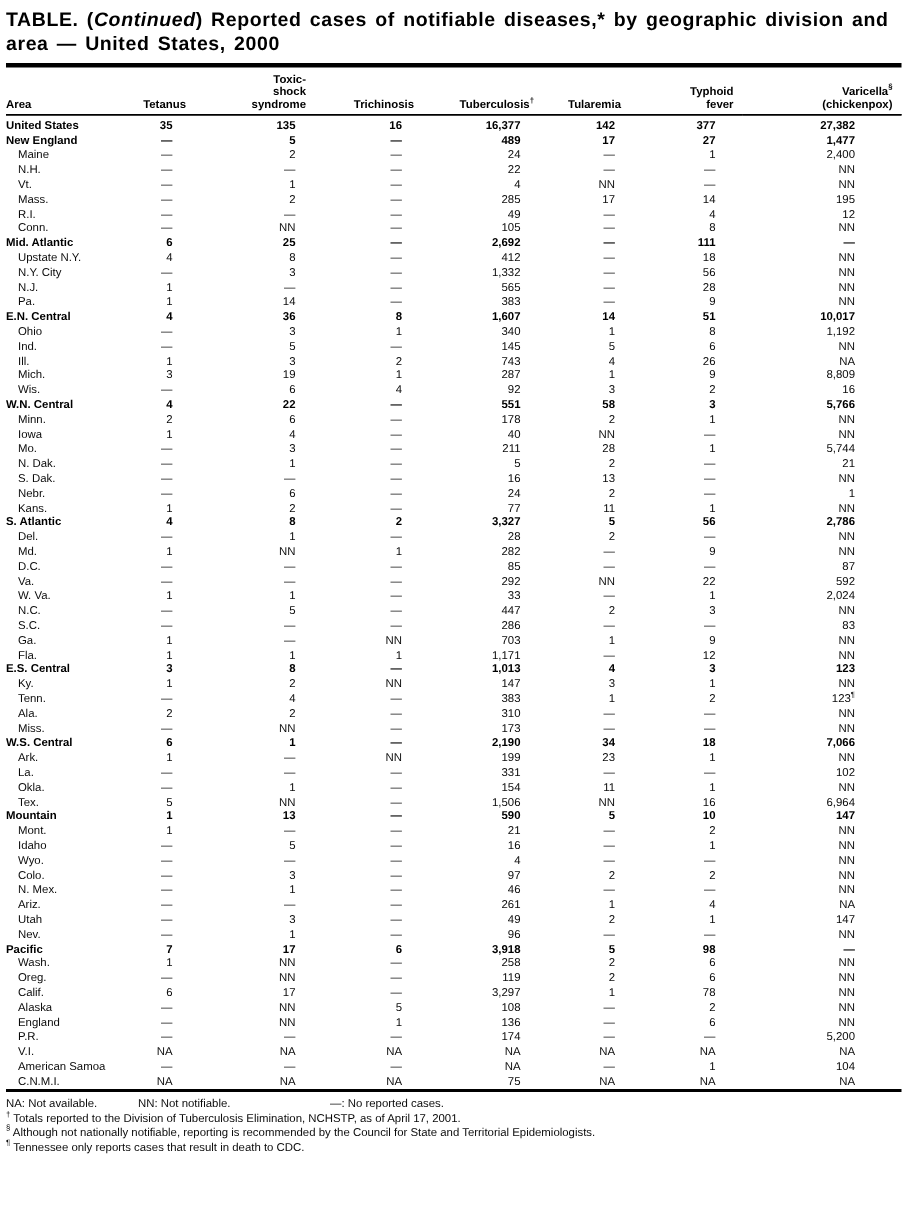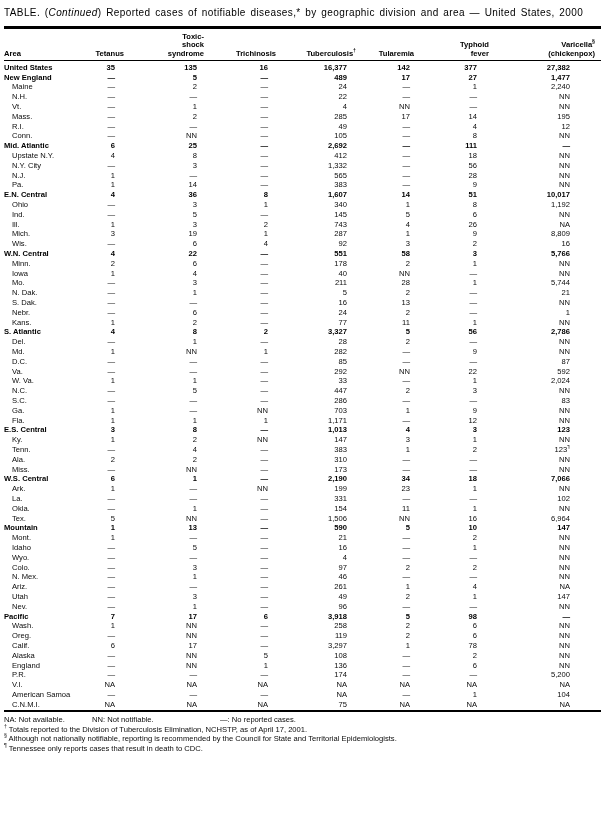--- a/index.html
+++ b/index.html
@@ -6,21 +6,21 @@
   html,body { background:#ffffff; }
   body {
     width:605px; height:815px; overflow:hidden;
     color:#0a0a0a;
     font-family:"Liberation Sans", sans-serif;
     -webkit-font-smoothing:antialiased;
   }
   .page { padding:5px 4px 0 4px; }
 
   .title {
-    font-size:10px; font-weight:400; line-height:16px;
+    font-size:13px; font-weight:700; line-height:16px;
     letter-spacing:0.4px; word-spacing:1.5px;
     margin-bottom:5px; color:#000;
   }
   .title .cont { font-style:italic; }
 
   .table-wrap {
     width:597px;
     border-top:3.5px solid #000;
     border-bottom:2.8px solid #000;
     padding-bottom:1px;
@@ -140,21 +140,21 @@
             <td class="col-varicella">1,477</td>
           </tr>
           <tr>
             <td class="col-area indent">Maine</td>
             <td class="col-tetanus">—</td>
             <td class="col-tss">2</td>
             <td class="col-trich">—</td>
             <td class="col-tb">24</td>
             <td class="col-tular">—</td>
             <td class="col-typhoid">1</td>
-            <td class="col-varicella">2,240</td>
+            <td class="col-varicella">2,400</td>
           </tr>
           <tr>
             <td class="col-area indent">N.H.</td>
             <td class="col-tetanus">—</td>
             <td class="col-tss">—</td>
             <td class="col-trich">—</td>
             <td class="col-tb">22</td>
             <td class="col-tular">—</td>
             <td class="col-typhoid">—</td>
             <td class="col-varicella">NN</td>

